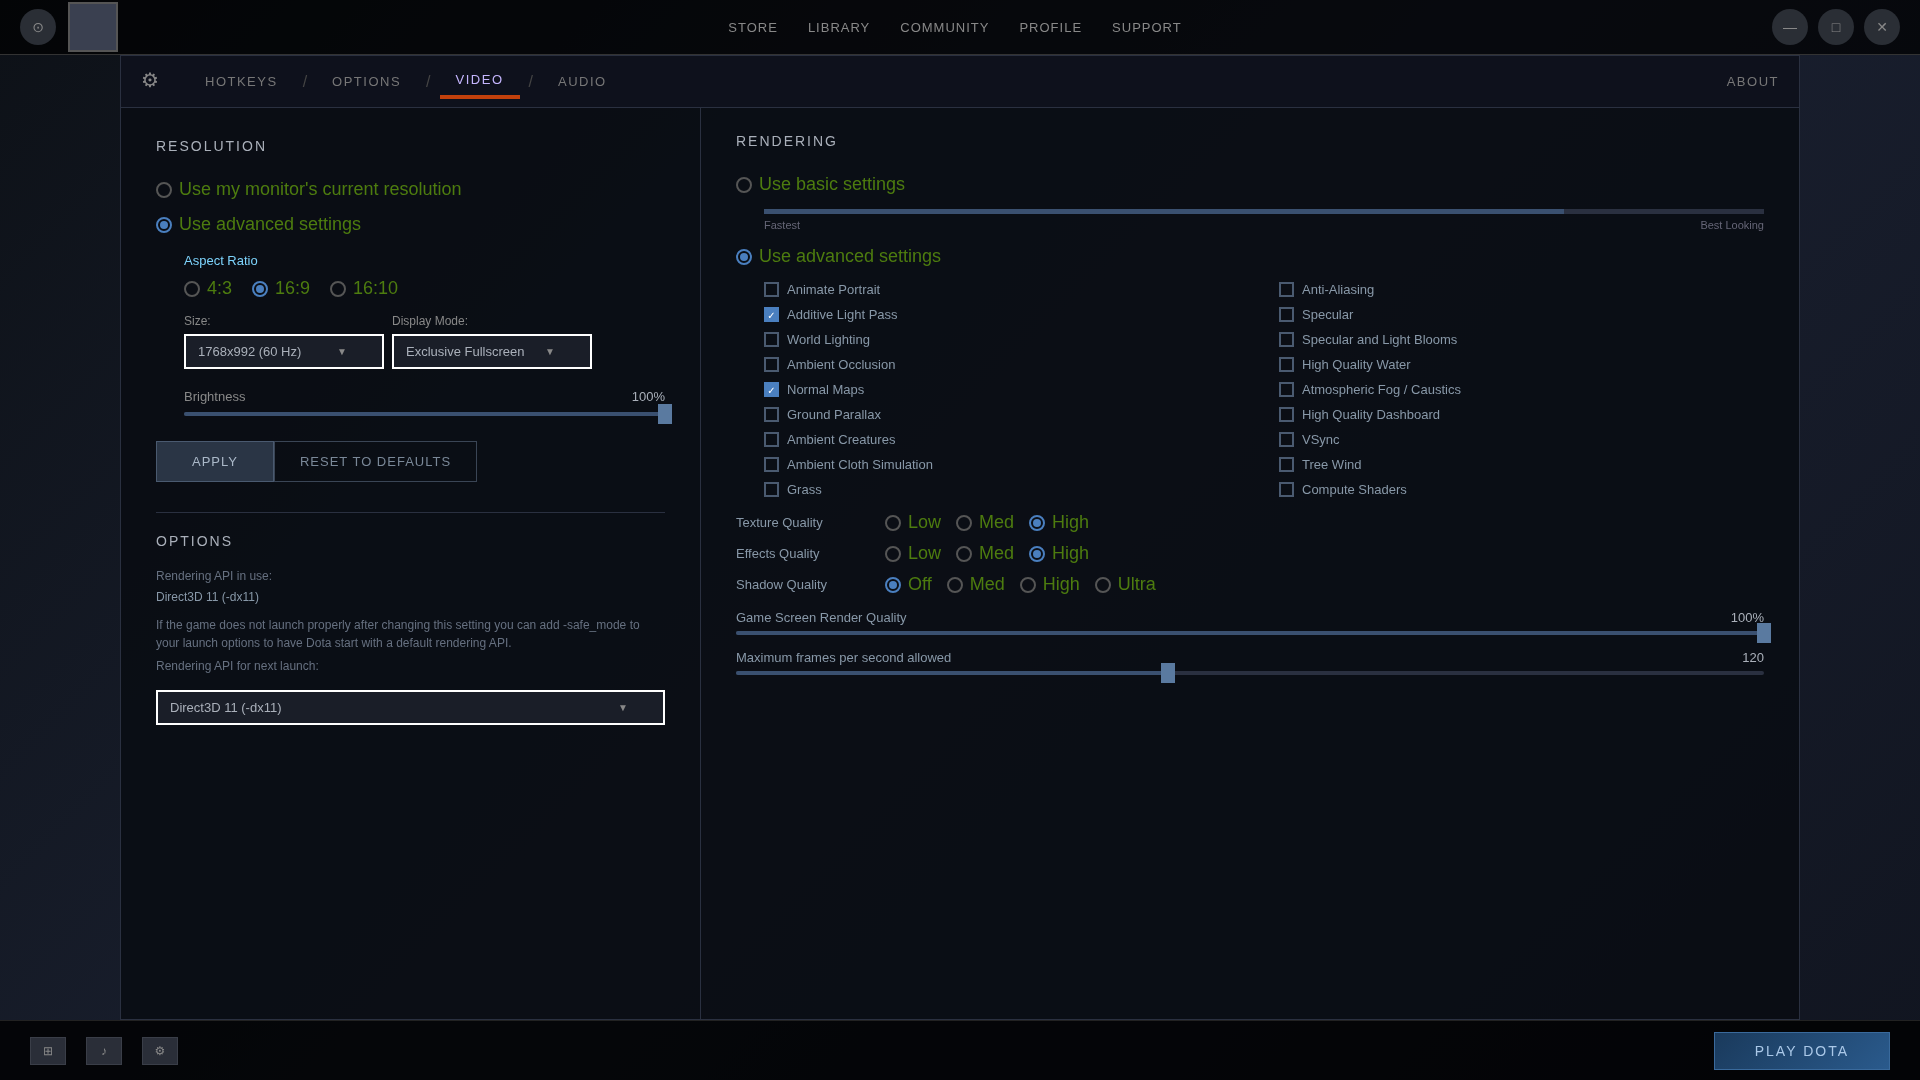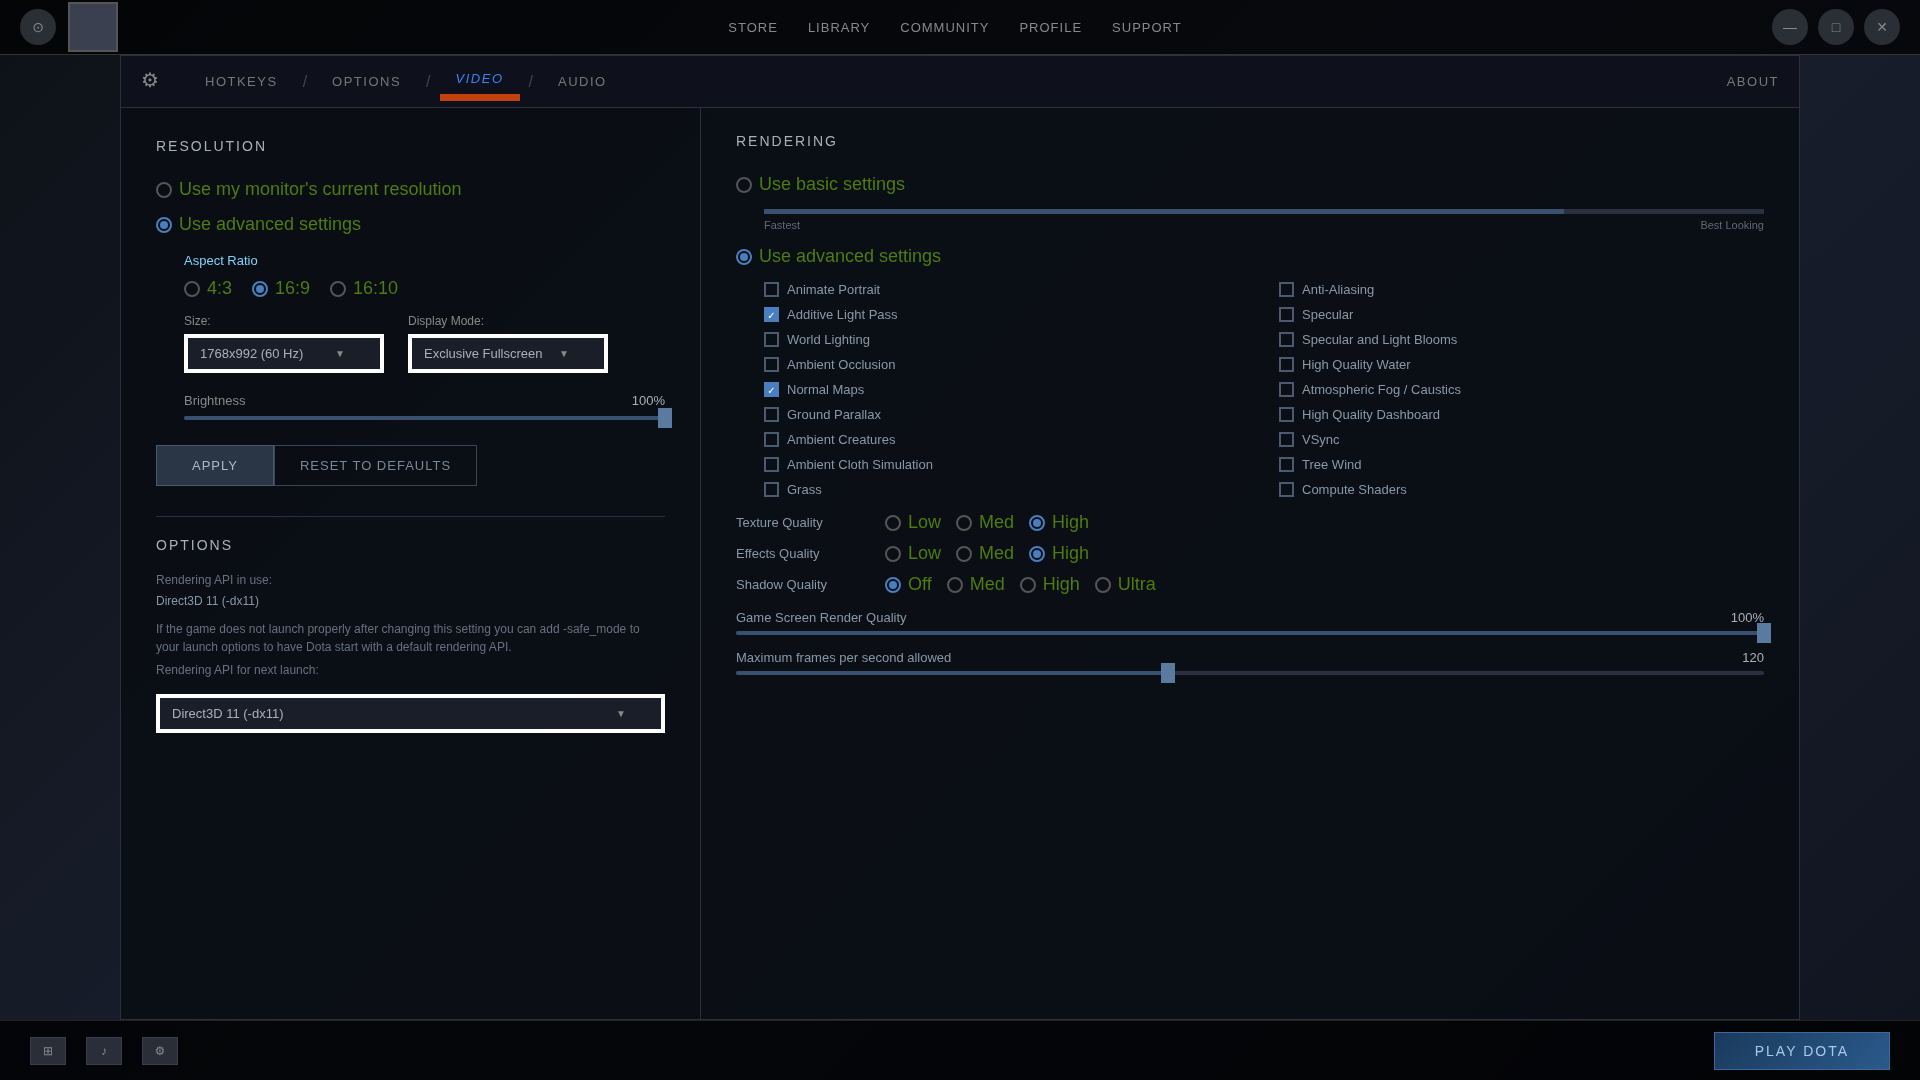--- a/index.html
+++ b/index.html
@@ -115,23 +115,22 @@
     .nav-tab {
       padding: 8px 16px;
       font-size: 13px;
       letter-spacing: 1.5px;
       color: #777;
       text-transform: uppercase;
       cursor: pointer;
     }
 
     .nav-tab.active {
-      color: #3b82f6;
-      border-bottom: 7px solid #c2410c;
-      font-style: italic;
+      color: #c4b5fd;
+      border-bottom: 4px solid #c2410c;
     }
 
     .nav-separator {
       color: #444;
       margin: 0 4px;
     }
 
     .nav-about {
       margin-left: auto;
       font-size: 13px;
@@ -235,40 +234,40 @@
 
     .aspect-ratio-options {
       display: flex;
       gap: 20px;
       align-items: center;
     }
 
     
     .form-row {
       display: flex;
-      gap: 24px;
+      gap: 8px;
       margin-left: 28px;
       margin-bottom: 20px;
       margin-top: 15px;
     }
 
     .form-group {
       display: flex;
       flex-direction: column;
       gap: 6px;
     }
 
     .form-label {
       font-size: 12px;
       color: #888;
     }
 
     .dropdown-select {
       background: #1a1e28;
-      border: 4px solid #ffffff;
+      border: 2px solid #ffffff;
       color: #aab0ba;
       padding: 8px 35px 8px 12px;
       font-size: 13px;
       cursor: pointer;
       position: relative;
       min-width: 200px;
       display: flex;
       align-items: center;
       justify-content: space-between;
     }

